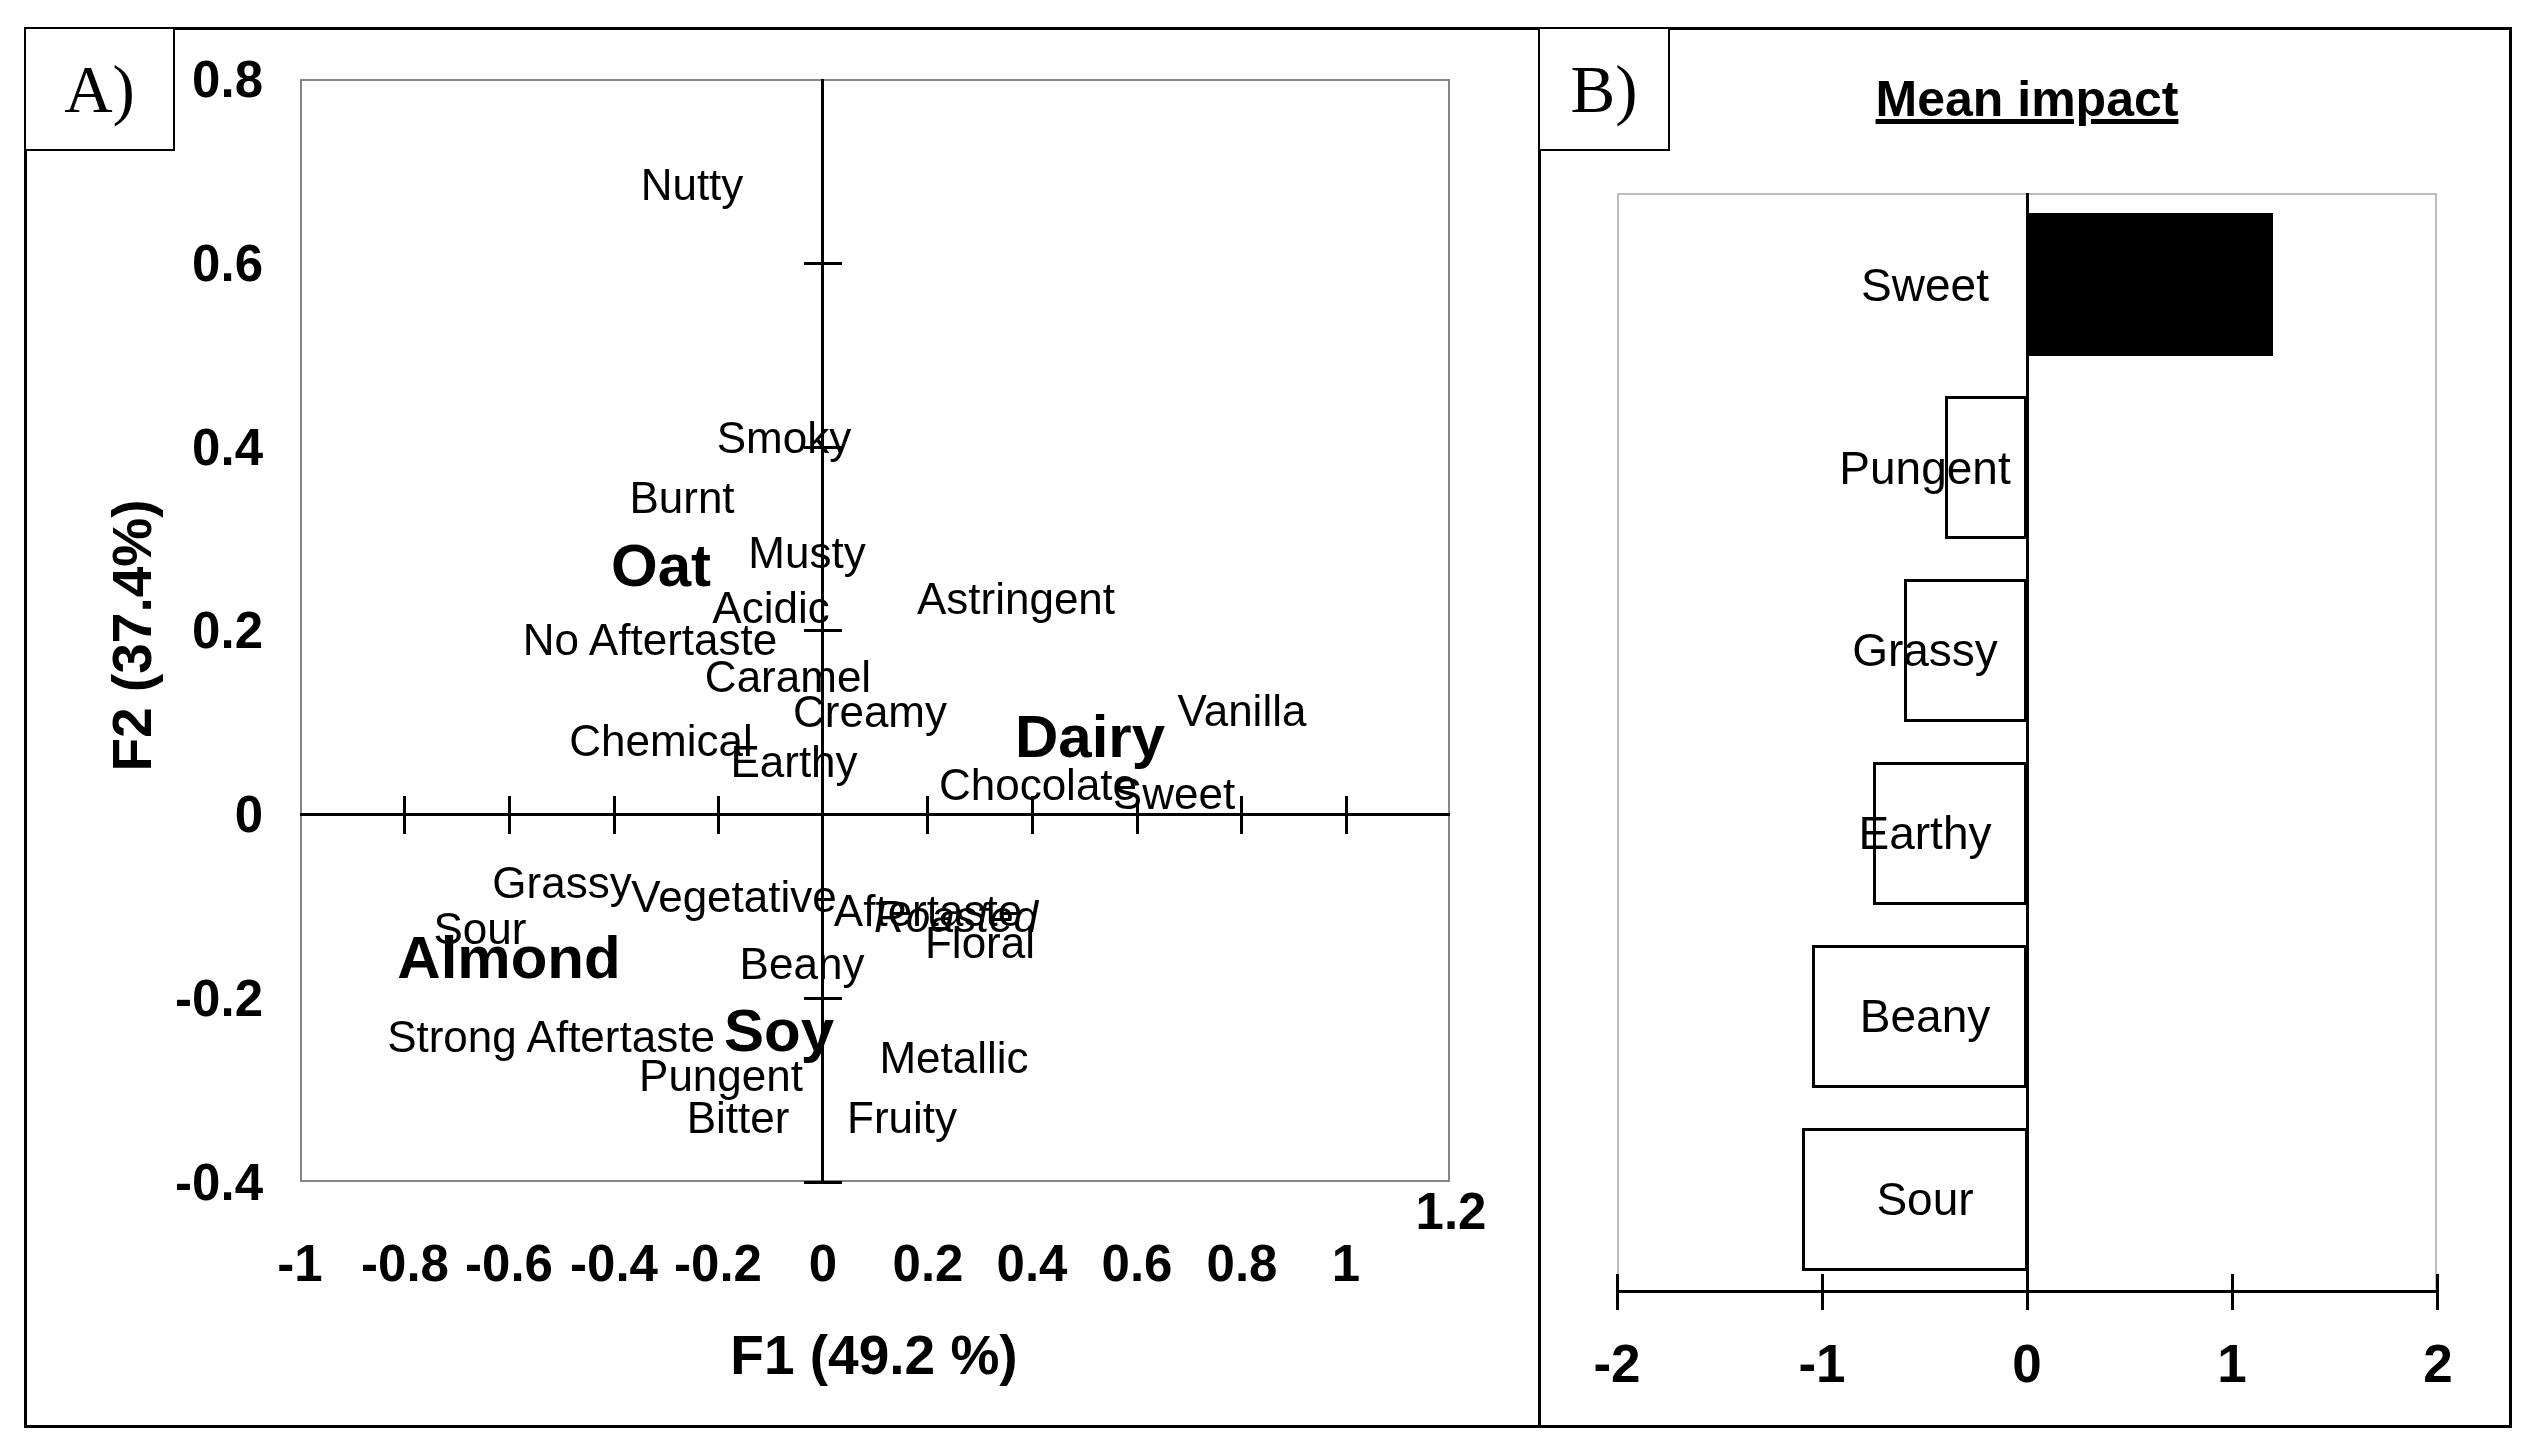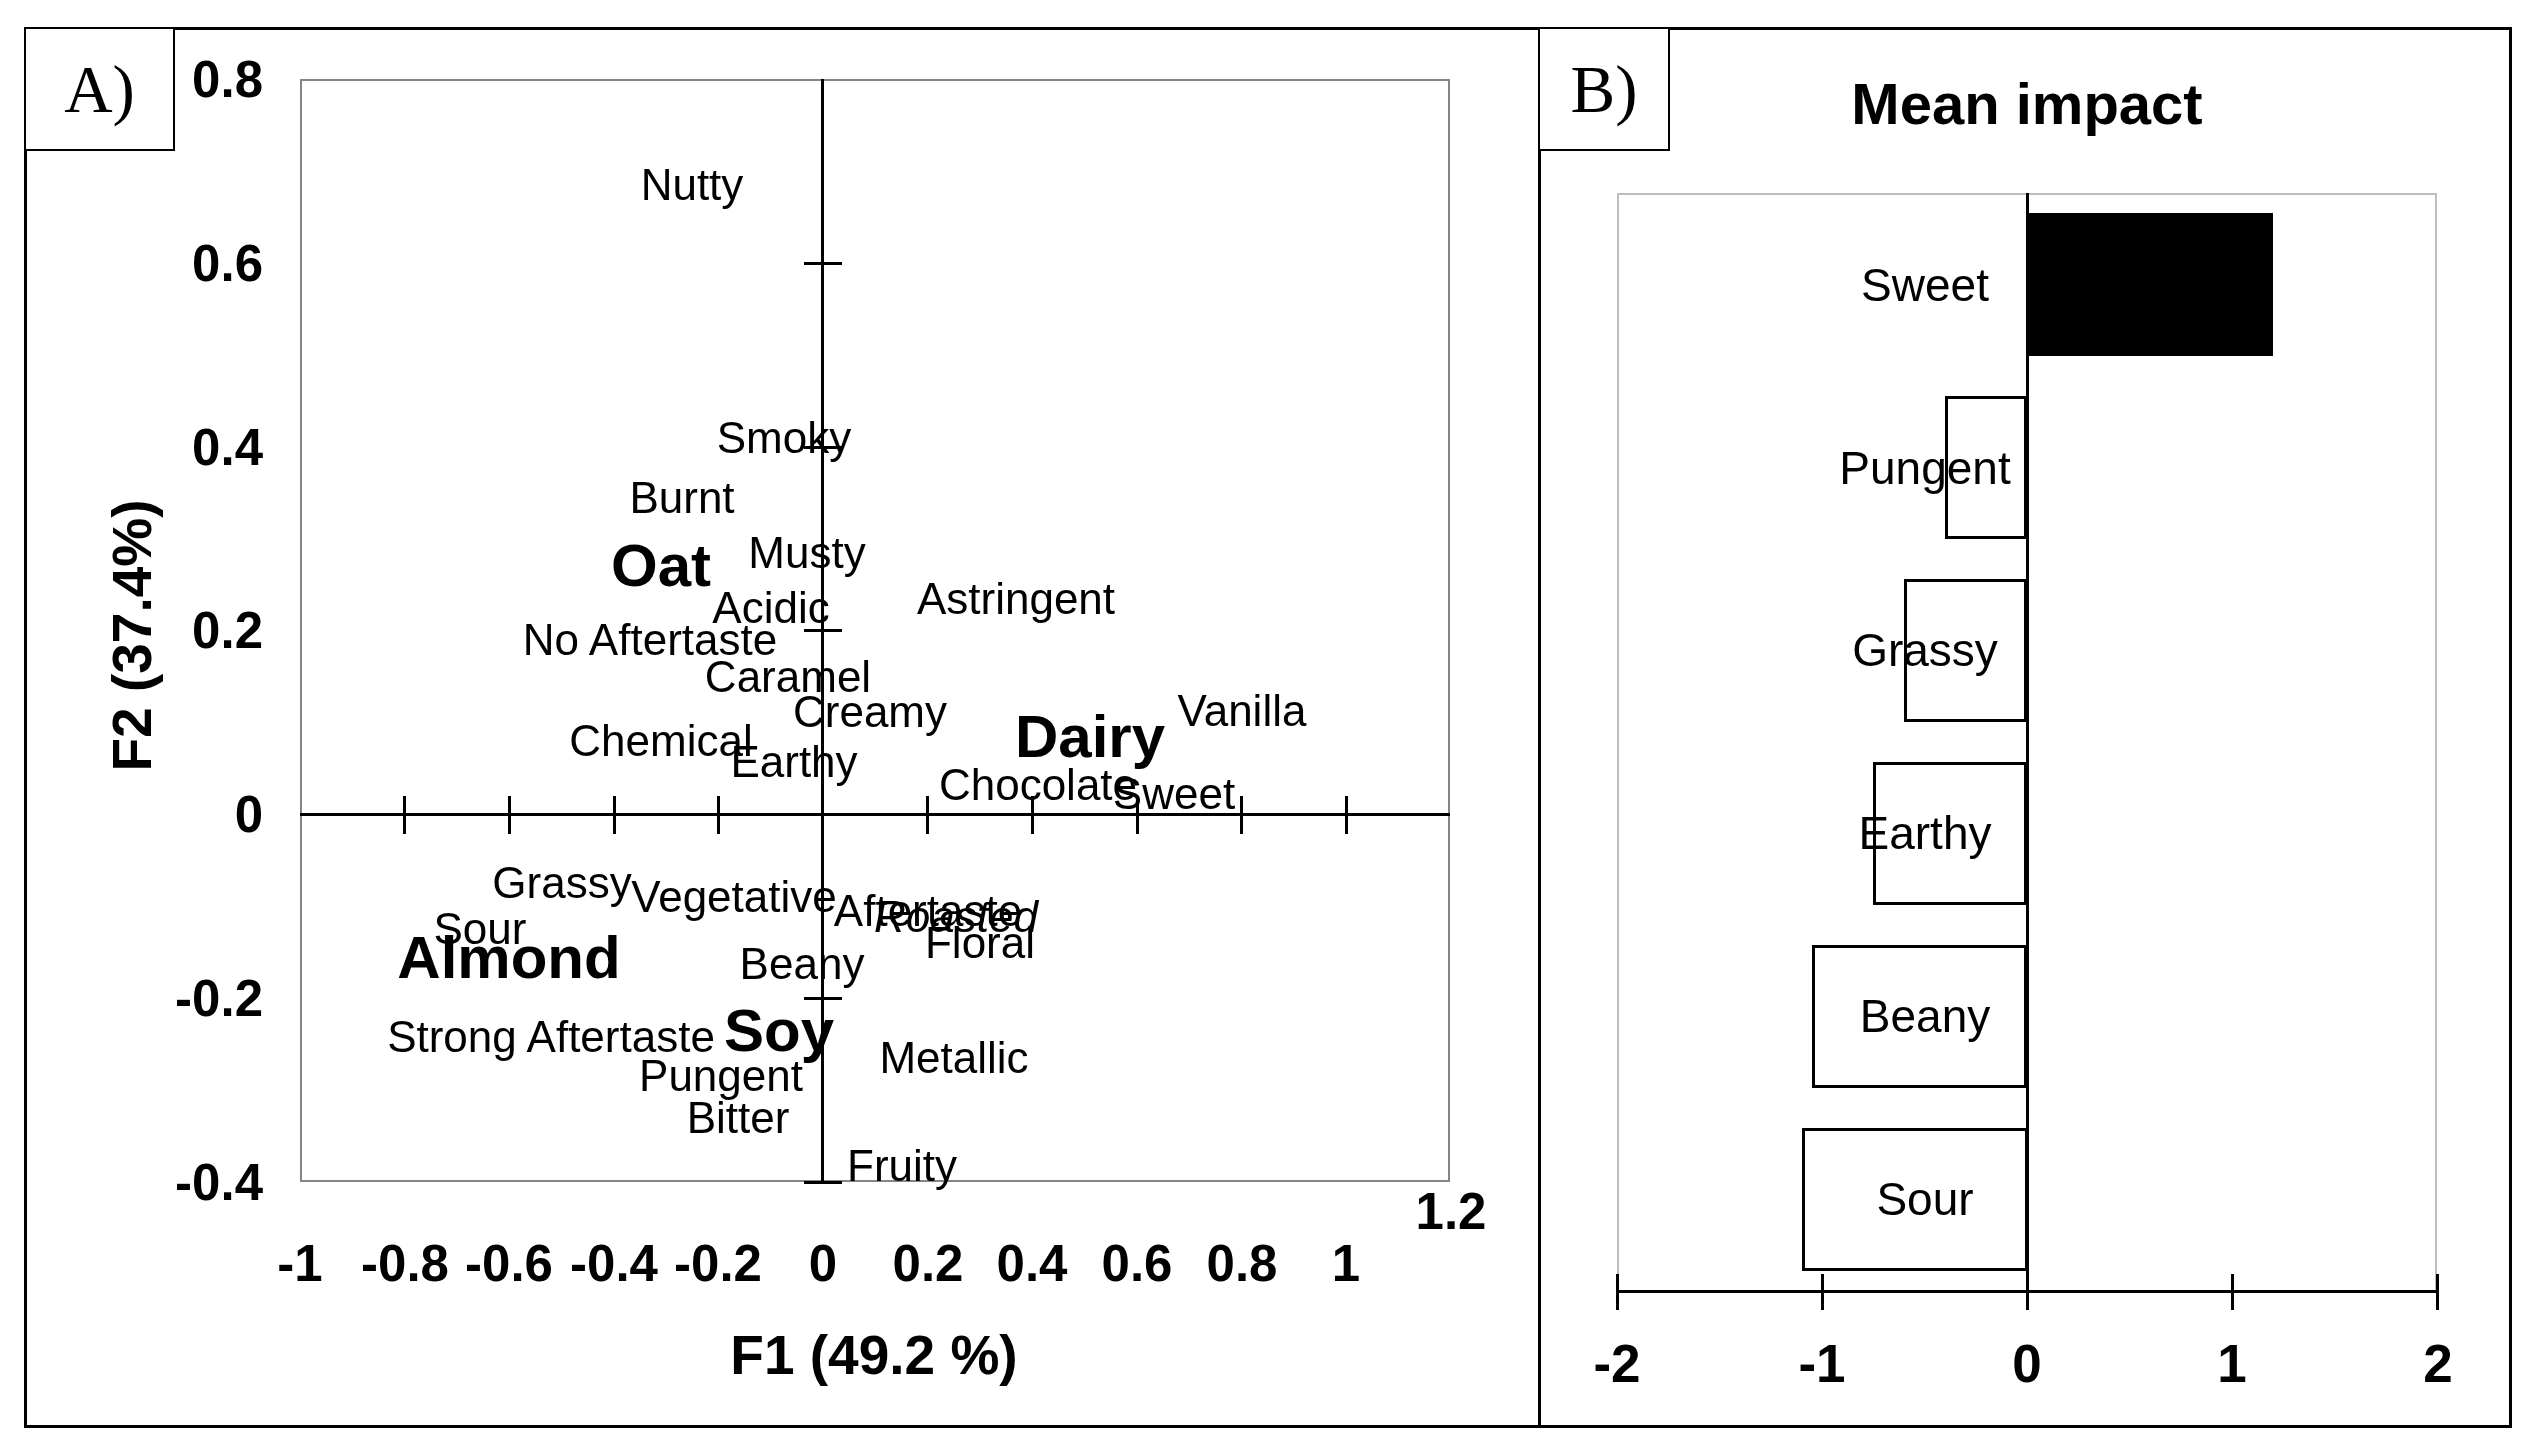--- a/index.html
+++ b/index.html
@@ -15,21 +15,21 @@
   .tickmark{background:#000;}
   .tick-label-a{font-size:51px;font-weight:700;line-height:55px;white-space:nowrap;}
   .tick-label-b{font-size:53px;font-weight:600;line-height:55px;white-space:nowrap;text-align:center;}
   .axis-title{font-size:55px;font-weight:700;white-space:nowrap;text-align:center;}
   .attr-label{font-size:44px;font-weight:400;white-space:nowrap;transform:translate(-50%,-50%);}
   .prod-label{font-size:60px;font-weight:700;white-space:nowrap;transform:translate(-50%,-50%);}
   .bar{box-sizing:border-box;}
   .bar-outline{border:3.4px solid #000;background:#fff;}
   .bar-filled{background:#000;}
   .bar-label{font-size:46px;font-weight:400;white-space:nowrap;transform:translate(-50%,-50%);}
-  .b-title{font-size:58px;font-weight:700;white-space:nowrap;transform:translateX(-50%);}
+  .b-title{font-size:50px;font-weight:700;white-space:nowrap;transform:translateX(-50%);text-decoration:underline;}
 </style>
 </head>
 <body>
 
 <div id="figure">
 
   <div class="abs outer-border" style="left:24px;top:27px;width:2488px;height:1401px;box-sizing:border-box;"></div>
   <div class="abs axis-line" style="left:1538px;top:27px;width:2.6px;height:1401px;"></div>
 
   <div class="abs tag-box" style="left:24px;top:27px;width:151px;height:124px;box-sizing:border-box;">
@@ -97,21 +97,21 @@
       <div class="abs attr-label" style="left:562px;top:883px;">Grassy</div>
       <div class="abs attr-label" style="left:734px;top:897px;">Vegetative</div>
       <div class="abs attr-label" style="left:480px;top:929px;">Sour</div>
       <div class="abs attr-label" style="left:802px;top:964px;">Beany</div>
       <div class="abs attr-label" style="left:980px;top:943px;">Floral</div>
       <div class="abs attr-label" style="left:956px;top:917px;font-style:italic;">Roasted</div>
       <div class="abs attr-label" style="left:551px;top:1037px;">Strong Aftertaste</div>
       <div class="abs attr-label" style="left:721px;top:1076px;">Pungent</div>
       <div class="abs attr-label" style="left:954px;top:1058px;">Metallic</div>
       <div class="abs attr-label" style="left:738px;top:1118px;text-align:center;">Bitter</div>
-      <div class="abs attr-label" style="left:902px;top:1118px;margin-top:48px;">Fruity</div>
+      <div class="abs attr-label" style="left:902px;top:1118px;">Fruity</div>
       <div class="abs prod-label" style="left:661px;top:565px;">Oat</div>
       <div class="abs prod-label" style="left:1090px;top:736px;">Dairy</div>
       <div class="abs prod-label" style="left:509px;top:957px;">Almond</div>
       <div class="abs prod-label" style="left:779px;top:1030px;">Soy</div>
     </div>
 
   <div class="abs b-title" style="left:2027px;top:70px;">Mean impact</div>
   <div class="abs plotbox-b" style="left:1617px;top:193px;width:820px;height:1098px;box-sizing:border-box;"></div>
   <div class="abs axis-line" style="left:2026px;top:193px;width:2.6px;height:1098px;"></div>
   <div class="abs axis-line" style="left:1617px;top:1290px;width:820px;height:3.4px;"></div>

